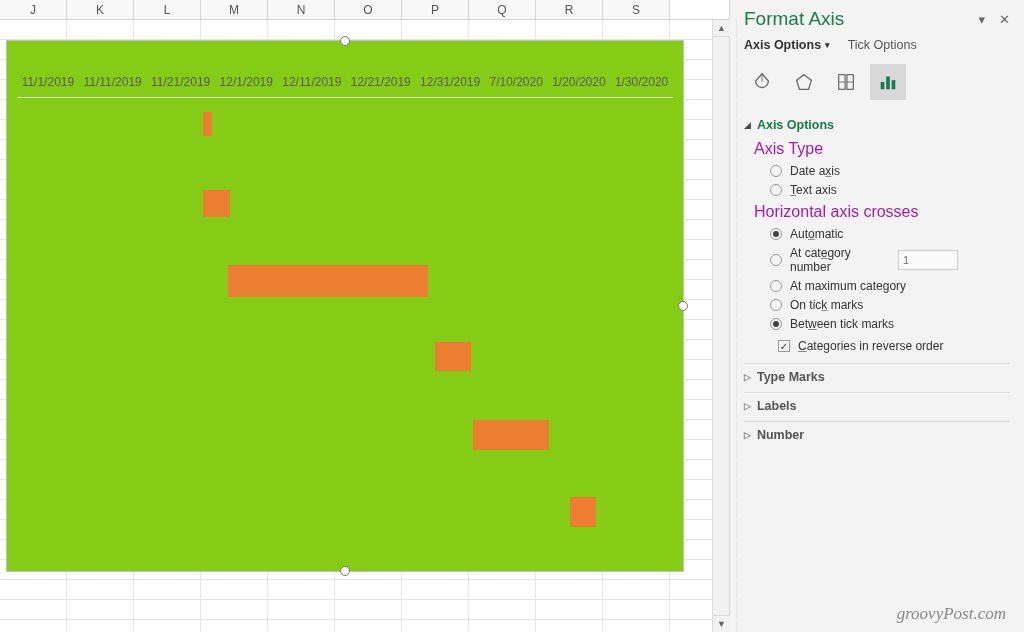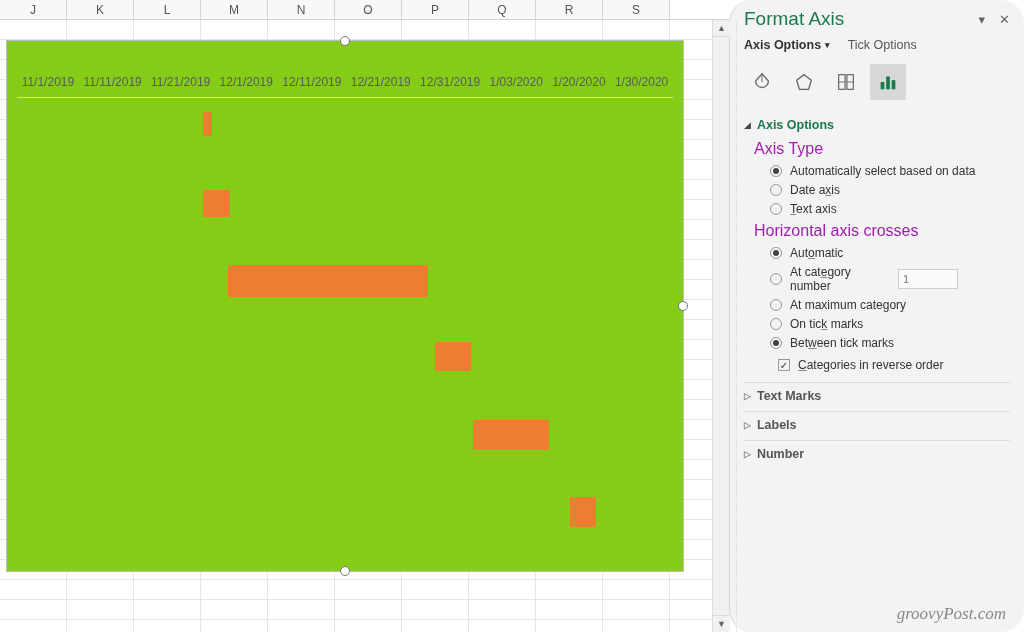--- a/index.html
+++ b/index.html
@@ -1,21 +1,21 @@
 <!DOCTYPE html>
 <html><head>
 <meta charset="utf-8">
 <style>
   * { box-sizing: border-box; margin: 0; padding: 0; font-family: "Segoe UI", Arial, sans-serif; }
   body { background: #fff; width: 1024px; height: 632px; overflow: hidden; position: relative; }
   
   
   .app { display: flex; width: 100%; height: 100%; }
   .spreadsheet-area { flex: 1; position: relative; background: #fff; }
-  .side-panel { width: 295px; background: #f3f3f3; border-left: 1px solid #d4d4d4; padding: 8px 14px; font-size: 12.5px; color: #444; border-radius: 23px; }
+  .side-panel { width: 295px; background: #f3f3f3; border-left: 1px solid #d4d4d4; padding: 8px 14px; font-size: 12.5px; color: #444; }
 
   
   .col-headers { display: flex; height: 20px; border-bottom: 1px solid #d4d4d4; font-size: 12px; color: #555; }
   .col-header { flex: 0 0 67px; text-align: center; border-right: 1px solid #d4d4d4; line-height: 20px; background: #f8f8f8; cursor: pointer; }
   .grid-bg { position: absolute; top: 20px; left: 0; right: 0; bottom: 0; }
   .grid-row { height: 20px; border-bottom: 1px solid #e5e5e5; display: flex; }
   .grid-cell { flex: 0 0 67px; border-right: 1px solid #e5e5e5; }
   .vscroll { position: absolute; right: 0; top: 20px; bottom: 0; width: 17px; background: #f1f1f1; border-left: 1px solid #dcdcdc; }
   .vscroll-arrow { width: 17px; height: 17px; background: #f1f1f1; display: flex; align-items: center; justify-content: center; color: #666; font-size: 9px; cursor: pointer; }
   .vscroll-arrow.up { border-bottom: 1px solid #dcdcdc; }
@@ -499,21 +499,21 @@
       <div class="chart-handle right"></div>
       <div class="chart-handle bottom"></div>
       <div class="x-axis-labels" id="x-axis-labels">
           <span>11/1/2019</span>
           <span>11/11/2019</span>
           <span>11/21/2019</span>
           <span>12/1/2019</span>
           <span>12/11/2019</span>
           <span>12/21/2019</span>
           <span>12/31/2019</span>
-          <span>1/03/2020</span>
+          <span>7/10/2020</span>
           <span>1/20/2020</span>
           <span>1/30/2020</span>
         </div>
       <div class="plot-area">
         <div class="bar" style="top:14px; left:186px; width:9px; height:24px;"></div>
         <div class="bar" style="top:92px; left:186px; width:27px; height:27px;"></div>
         <div class="bar" style="top:167px; left:211px; width:200px; height:32px;"></div>
         <div class="bar" style="top:244px; left:418px; width:36px; height:29px;"></div>
         <div class="bar" style="top:322px; left:456px; width:76px; height:30px;"></div>
         <div class="bar" style="top:399px; left:553px; width:26px; height:30px;"></div>
@@ -567,24 +567,20 @@
       </div>
     </div>
 
     <div class="section-header">
       <span class="tri">◢</span>
         <span class="lbl">Axis Options</span>
     </div>
 
     <div class="group-label">Axis Type</div>
     <div class="radio-row">
-        <span class="radio checked"></span>
-        <span>Automatically select based on data</span>
-      </div>
-    <div class="radio-row">
         <span class="radio"></span>
         <span>Date a<span class="u">x</span>is</span>
       </div>
     <div class="radio-row">
         <span class="radio"></span>
         <span><span class="u">T</span>ext axis</span>
       </div>
 
     <div class="group-label">Horizontal axis crosses</div>
     <div class="radio-row">
@@ -611,21 +607,21 @@
       </div>
 
     <div class="chk-row">
         <span class="chk checked"></span>
         <span><span class="u">C</span>ategories in reverse order</span>
       </div>
 
     <hr class="sep">
     <div class="section-header collapsed">
         <span class="tri" style="color:#888;">▷</span>
-        <span class="lbl">Text Marks</span>
+        <span class="lbl">Type Marks</span>
       </div>
     <hr class="sep">
     <div class="section-header collapsed">
         <span class="tri" style="color:#888;">▷</span>
         <span class="lbl">Labels</span>
       </div>
     <hr class="sep">
     <div class="section-header collapsed">
         <span class="tri" style="color:#888;">▷</span>
         <span class="lbl">Number</span>

